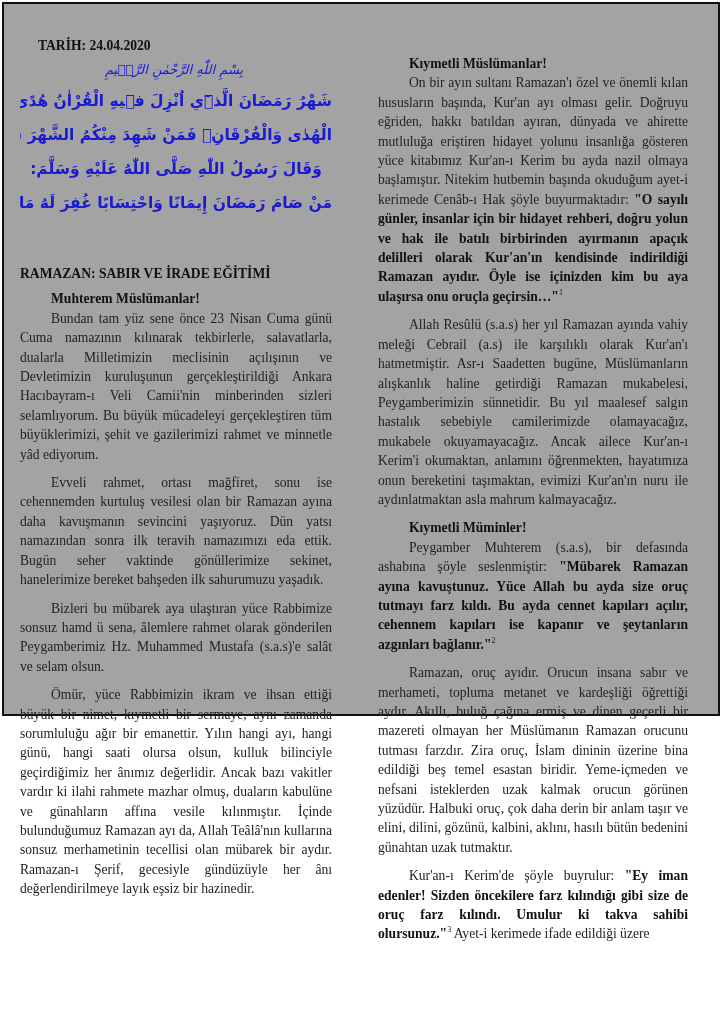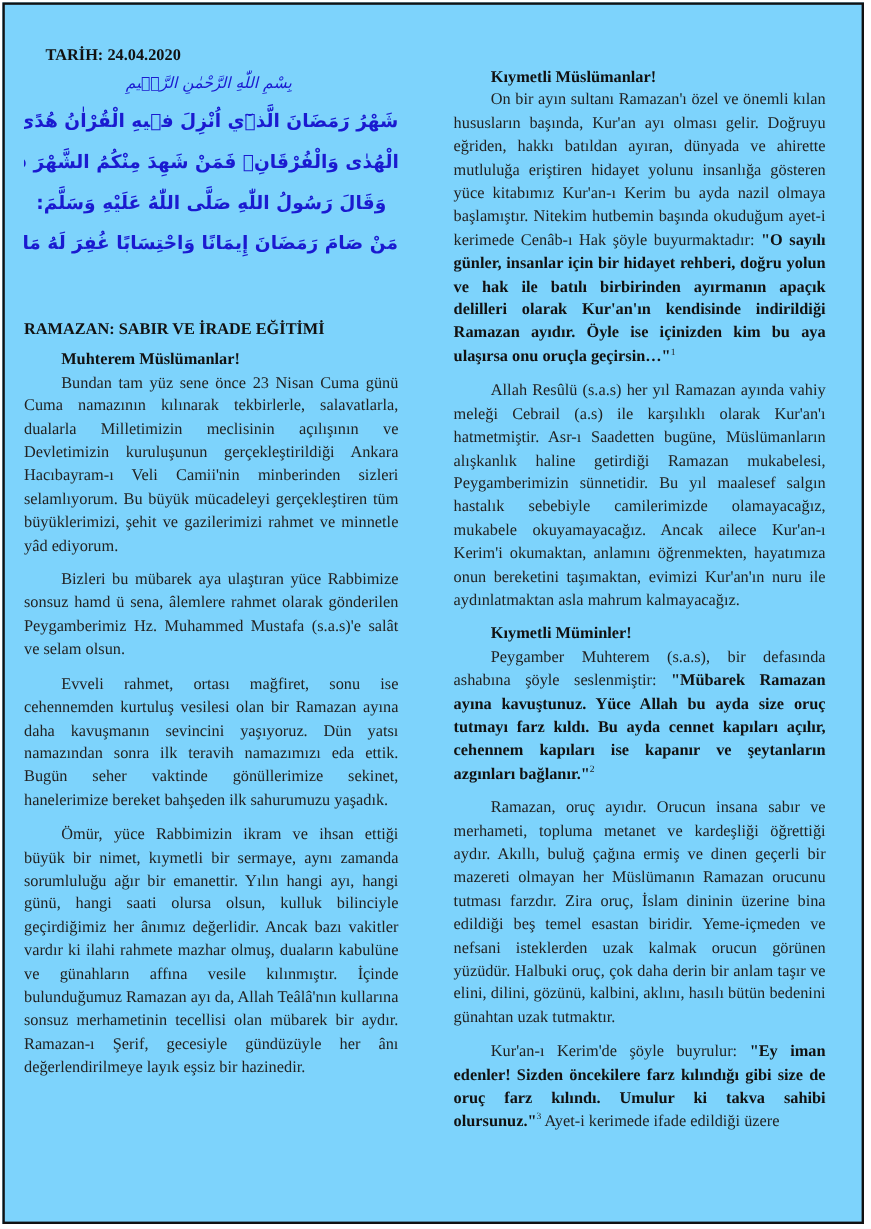--- a/index.html
+++ b/index.html
@@ -1,19 +1,19 @@
 <!DOCTYPE html>
 <html><head>
 <meta charset="utf-8">
 <style>
   html, body { margin: 0; padding: 0; background: #ffffff; }
   body { width: 726px; height: 1024px; overflow: hidden; }
   .page {
-    position: absolute; left: 2px; top: 2px; width: 718px; height: 1018px;
-    border: 2px solid #111; box-sizing: border-box; background: #7dd3fc;
+    position: absolute; left: 2px; top: 2px; width: 718px; height: 714px;
+    border: 2px solid #111; box-sizing: border-box; background: #a3a3a3;
   }
   .col {
     position: absolute; top: 0;
     font-family: "Liberation Serif", serif;
     font-size: 13.6px; line-height: 19.4px; color: #222;
     text-align: justify;
   }
   .col-left { left: 16px; width: 312px; }
   .col-right { left: 374px; width: 310px; }
   .date { font-weight: bold; position: absolute; top: 34px; left: 34px; font-size: 13.6px; color:#111; }
@@ -40,22 +40,22 @@
     <div class="ar-line">شَهْرُ رَمَضَانَ الَّذ۪ٓي اُنْزِلَ ف۪يهِ الْقُرْاٰنُ هُدًى لِلنَّاسِ وَبَيِّنَاتٍ مِنَ</div>
     <div class="ar-line">الْهُدٰى وَالْفُرْقَانِۚ فَمَنْ شَهِدَ مِنْكُمُ الشَّهْرَ فَلْيَصُمْهُۜ...</div>
     <div class="ar-line">وَقَالَ رَسُولُ اللّٰهِ صَلَّى اللّٰهُ عَلَيْهِ وَسَلَّمَ:</div>
     <div class="ar-line">مَنْ صَامَ رَمَضَانَ إِيمَانًا وَاحْتِسَابًا غُفِرَ لَهُ مَا تَقَدَّمَ مِنْ ذَنْبِهِ.</div>
   </div>
 
   <div class="col col-left" style="top:260px;">
     <p class="title" style="margin-bottom:6px;">RAMAZAN: SABIR VE İRADE EĞİTİMİ</p>
     <p class="head">Muhterem Müslümanlar!</p>
     <p class="par">Bundan tam yüz sene önce 23 Nisan Cuma günü Cuma namazının kılınarak tekbirlerle, salavatlarla, dualarla Milletimizin meclisinin açılışının ve Devletimizin kuruluşunun gerçekleştirildiği Ankara Hacıbayram-ı Veli Camii'nin minberinden sizleri selamlıyorum. Bu büyük mücadeleyi gerçekleştiren tüm büyüklerimizi, şehit ve gazilerimizi rahmet ve minnetle yâd ediyorum.</p>
+    <p class="par">Evveli rahmet, ortası mağfiret, sonu ise cehennemden kurtuluş vesilesi olan bir Ramazan ayına daha kavuşmanın sevincini yaşıyoruz. Dün yatsı namazından sonra ilk teravih namazımızı eda ettik. Bugün seher vaktinde gönüllerimize sekinet, hanelerimize bereket bahşeden ilk sahurumuzu yaşadık.</p>
     <p class="par">Bizleri bu mübarek aya ulaştıran yüce Rabbimize sonsuz hamd ü sena, âlemlere rahmet olarak gönderilen Peygamberimiz Hz. Muhammed Mustafa (s.a.s)'e salât ve selam olsun.</p>
-    <p class="par">Evveli rahmet, ortası mağfiret, sonu ise cehennemden kurtuluş vesilesi olan bir Ramazan ayına daha kavuşmanın sevincini yaşıyoruz. Dün yatsı namazından sonra ilk teravih namazımızı eda ettik. Bugün seher vaktinde gönüllerimize sekinet, hanelerimize bereket bahşeden ilk sahurumuzu yaşadık.</p>
     <p class="par">Ömür, yüce Rabbimizin ikram ve ihsan ettiği büyük bir nimet, kıymetli bir sermaye, aynı zamanda sorumluluğu ağır bir emanettir. Yılın hangi ayı, hangi günü, hangi saati olursa olsun, kulluk bilinciyle geçirdiğimiz her ânımız değerlidir. Ancak bazı vakitler vardır ki ilahi rahmete mazhar olmuş, duaların kabulüne ve günahların affına vesile kılınmıştır. İçinde bulunduğumuz Ramazan ayı da, Allah Teâlâ'nın kullarına sonsuz merhametinin tecellisi olan mübarek bir aydır. Ramazan-ı Şerif, gecesiyle gündüzüyle her ânı değerlendirilmeye layık eşsiz bir hazinedir.</p>
   </div>
 
   <div class="col col-right" style="top:34px;margin-top:16px;">
     <p class="head">Kıymetli Müslümanlar!</p>
     <p class="par"><span>On bir ayın sultanı Ramazan'ı özel ve önemli kılan hususların başında, Kur'an ayı olması gelir. Doğruyu eğriden, hakkı batıldan ayıran, dünyada ve ahirette mutluluğa eriştiren hidayet yolunu insanlığa gösteren yüce kitabımız Kur'an-ı Kerim bu ayda nazil olmaya başlamıştır. Nitekim hutbemin başında okuduğum ayet-i kerimede Cenâb-ı Hak şöyle buyurmaktadır: </span><span class="b">"O sayılı günler, insanlar için bir hidayet rehberi, doğru yolun ve hak ile batılı birbirinden ayırmanın apaçık delilleri olarak Kur'an'ın kendisinde indirildiği Ramazan ayıdır. Öyle ise içinizden kim bu aya ulaşırsa onu oruçla geçirsin…"</span><sup>1</sup></p>
     <p class="par">Allah Resûlü (s.a.s) her yıl Ramazan ayında vahiy meleği Cebrail (a.s) ile karşılıklı olarak Kur'an'ı hatmetmiştir. Asr-ı Saadetten bugüne, Müslümanların alışkanlık haline getirdiği Ramazan mukabelesi, Peygamberimizin sünnetidir. Bu yıl maalesef salgın hastalık sebebiyle camilerimizde olamayacağız, mukabele okuyamayacağız. Ancak ailece Kur'an-ı Kerim'i okumaktan, anlamını öğrenmekten, hayatımıza onun bereketini taşımaktan, evimizi Kur'an'ın nuru ile aydınlatmaktan asla mahrum kalmayacağız.</p>
     <p class="head">Kıymetli Müminler!</p>
     <p class="par"><span>Peygamber Muhterem (s.a.s), bir defasında ashabına şöyle seslenmiştir: </span><span class="b">"Mübarek Ramazan ayına kavuştunuz. Yüce Allah bu ayda size oruç tutmayı farz kıldı. Bu ayda cennet kapıları açılır, cehennem kapıları ise kapanır ve şeytanların azgınları bağlanır."</span><sup>2</sup></p>
     <p class="par">Ramazan, oruç ayıdır. Orucun insana sabır ve merhameti, topluma metanet ve kardeşliği öğrettiği aydır. Akıllı, buluğ çağına ermiş ve dinen geçerli bir mazereti olmayan her Müslümanın Ramazan orucunu tutması farzdır. Zira oruç, İslam dininin üzerine bina edildiği beş temel esastan biridir. Yeme-içmeden ve nefsani isteklerden uzak kalmak orucun görünen yüzüdür. Halbuki oruç, çok daha derin bir anlam taşır ve elini, dilini, gözünü, kalbini, aklını, hasılı bütün bedenini günahtan uzak tutmaktır.</p>

